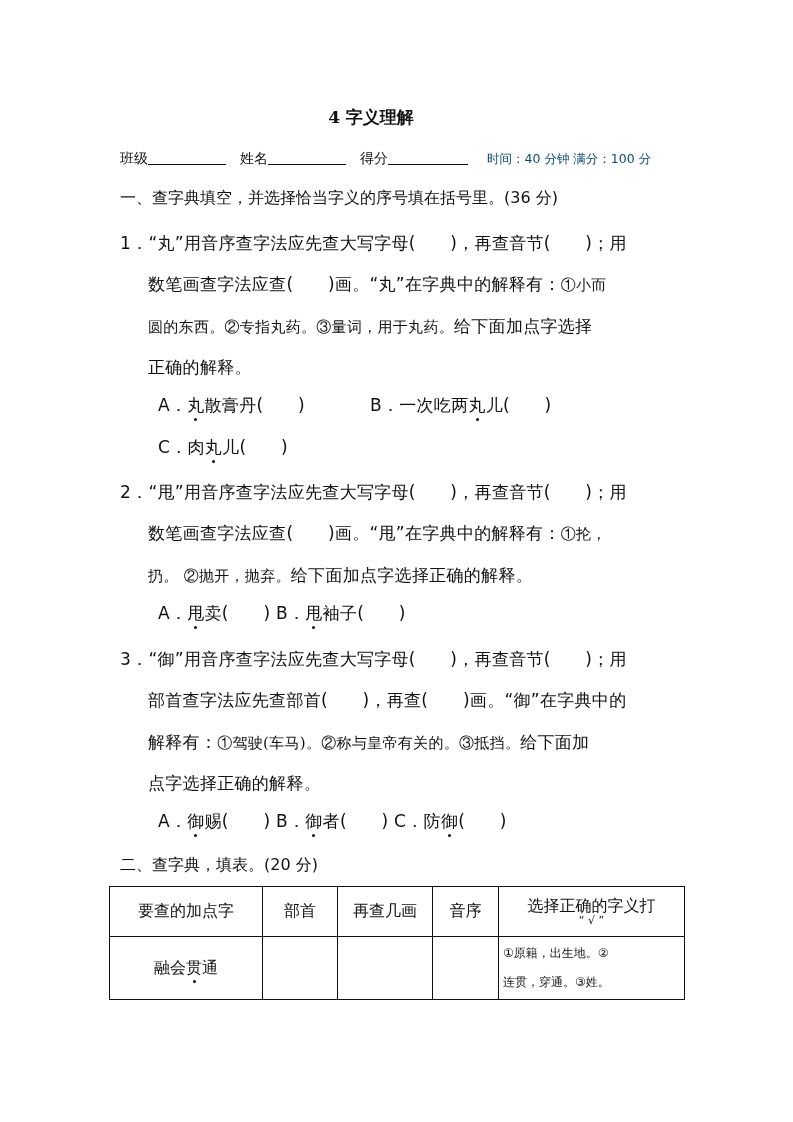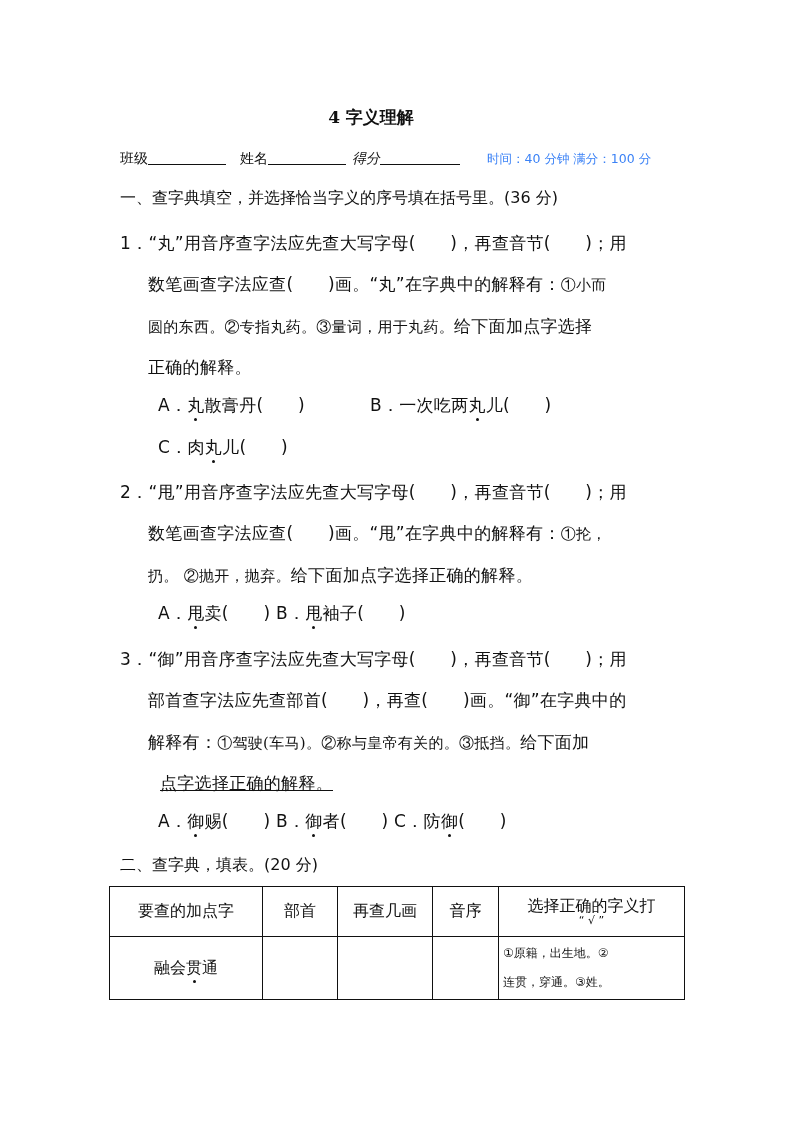--- a/index.html
+++ b/index.html
@@ -3,21 +3,21 @@
 <meta charset="utf-8">
 <style>
   html, body { margin:0; padding:0; background:#ffffff; }
   body { width:793px; height:1122px; position:relative; overflow:hidden;
          font-family:"DejaVu Sans","Liberation Sans",sans-serif; color:#111; }
   .abs { position:absolute; white-space:nowrap; }
   .title { left:0; width:742px; top:106px; text-align:center; font-size:17px; font-weight:bold;
            font-family:"DejaVu Serif","Liberation Serif",serif; }
   .meta { top:150px; font-size:14px; }
   .blank { display:inline-block; border-bottom:1px solid #111; height:14px; vertical-align:-2px; }
-  .time { top:151px; left:487px; font-size:12.5px; color:#3b82f6; }
+  .time { top:151px; left:487px; font-size:12.5px; color:#0c4a6e; }
   .sec { font-size:16px; left:120px; }
   .line { font-size:17px; letter-spacing:0.3px; }
   .kai { font-family:"DejaVu Serif","Liberation Serif",serif; font-size:15px; }
   .dot { position:relative; display:inline-block; }
   .dot::after { content:""; position:absolute; left:50%; bottom:-4px; width:3px; height:3px;
                 margin-left:-1.5px; border-radius:50%; background:#111; }
   table { position:absolute; left:109px; top:886px; border-collapse:collapse; font-size:16px; }
   td { border:1.5px solid #111; text-align:center; vertical-align:middle; padding:0; }
   td.opts { text-align:left; padding:2px 2px 2px 4px; line-height:29px; font-size:12px; }
   .hdr-small { font-size:11px; line-height:12px; display:block; }
@@ -26,21 +26,21 @@
 <body>
 
 <div class="abs title">4 字义理解</div>
 
 <div class="abs meta" style="left:120px;">
   <span>班级</span><span class="blank" style="width:78px;"></span>
 </div>
 <div class="abs meta" style="left:240px;">
   <span>姓名</span><span class="blank" style="width:78px;"></span>
 </div>
-<div class="abs meta" style="left:352px;font-style:italic;">
+<div class="abs meta" style="left:360px;">
   <span>得分</span><span class="blank" style="width:80px;"></span>
 </div>
 <div class="abs time">时间：40 分钟  满分：100 分</div>
 
 <div class="abs sec" style="top:188px;">一、查字典填空，并选择恰当字义的序号填在括号里。(36 分)</div>
 
 <div class="abs line" style="left:120px; top:232px;">1．“丸”用音序查字法应先查大写字母(　　)，再查音节(　　)；用</div>
 <div class="abs line" style="left:148px; top:273px;"><span>数笔画查字法应查(　　)画。“丸”在字典中的解释有：</span><span class="kai">①小而</span></div>
 <div class="abs line" style="left:148px; top:315px;"><span class="kai">圆的东西。②专指丸药。③量词，用于丸药。</span><span>给下面加点字选择</span></div>
 <div class="abs line" style="left:148px; top:356px;">正确的解释。</div>
@@ -59,21 +59,21 @@
 <div class="abs line" style="left:148px; top:522px;"><span>数笔画查字法应查(　　)画。“甩”在字典中的解释有：</span><span class="kai">①抡，</span></div>
 <div class="abs line" style="left:148px; top:564px;"><span class="kai">扔。 ②抛开，抛弃。</span><span>给下面加点字选择正确的解释。</span></div>
 <div class="abs line" style="left:158px; top:602px;">
   <span>A．</span><span class="dot">甩</span><span>卖(　　)</span>
   <span>B．</span><span class="dot">甩</span><span>袖子(　　)</span>
 </div>
 
 <div class="abs line" style="left:120px; top:648px;">3．“御”用音序查字法应先查大写字母(　　)，再查音节(　　)；用</div>
 <div class="abs line" style="left:148px; top:689px;">部首查字法应先查部首(　　)，再查(　　)画。“御”在字典中的</div>
 <div class="abs line" style="left:148px; top:731px;"><span>解释有：</span><span class="kai">①驾驶(车马)。②称与皇帝有关的。③抵挡。</span><span>给下面加</span></div>
-<div class="abs line" style="left:160px; top:772px;text-decoration:underline;">点字选择正确的解释。</div>
+<div class="abs line" style="left:148px; top:772px;">点字选择正确的解释。</div>
 <div class="abs line" style="left:158px; top:810px;text-align:right;">
   <span>A．</span><span class="dot">御</span><span>赐(　　)</span>
   <span>B．</span><span class="dot">御</span><span>者(　　)</span>
   <span>C．</span><span>防</span><span class="dot">御</span><span>(　　)</span>
 </div>
 
 <div class="abs sec" style="top:855px;">二、查字典，填表。(20 分)</div>
 
 <table>
   <tbody>

